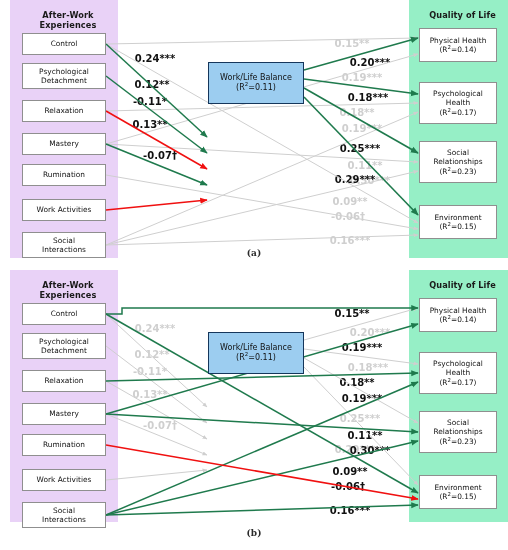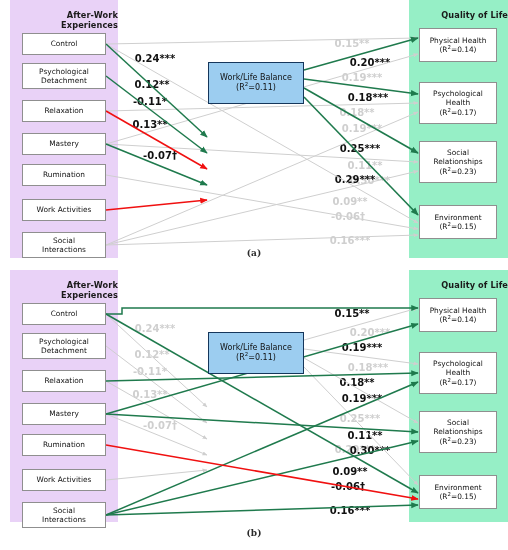--- a/index.html
+++ b/index.html
@@ -26,21 +26,21 @@
   .band {
     position: absolute;
     top: 0;
   }
   .band-left  { left: 10px;  width: 108px; background: #e9d2f7; }
   .band-right { left: 409px; width: 99px;  background: #96efc6; }
 
   .band-title {
     position: absolute;
     width: 100%;
-    text-align: right;
+    text-align: center;
     font-size: 8.2px;
     font-weight: bold;
     color: #1a1a1a;
     letter-spacing: .1px;
     padding-left: 8px;
   }
 
   .nodebox {
     position: absolute;
     background: #ffffff;

